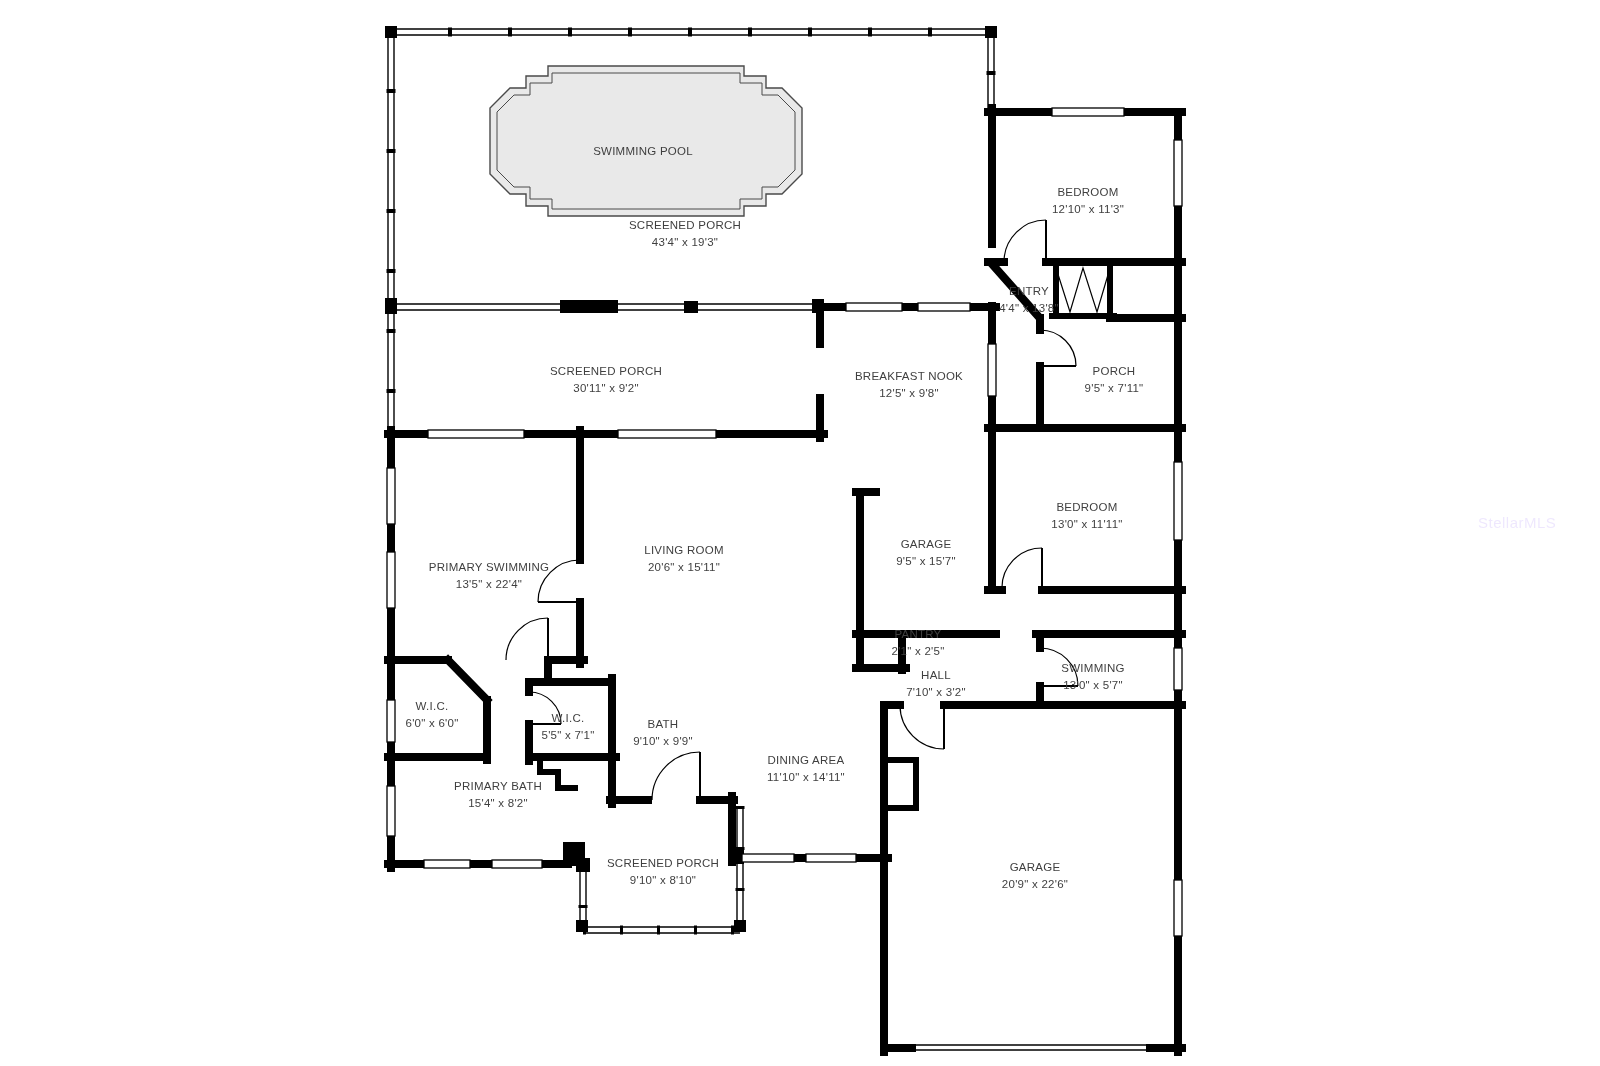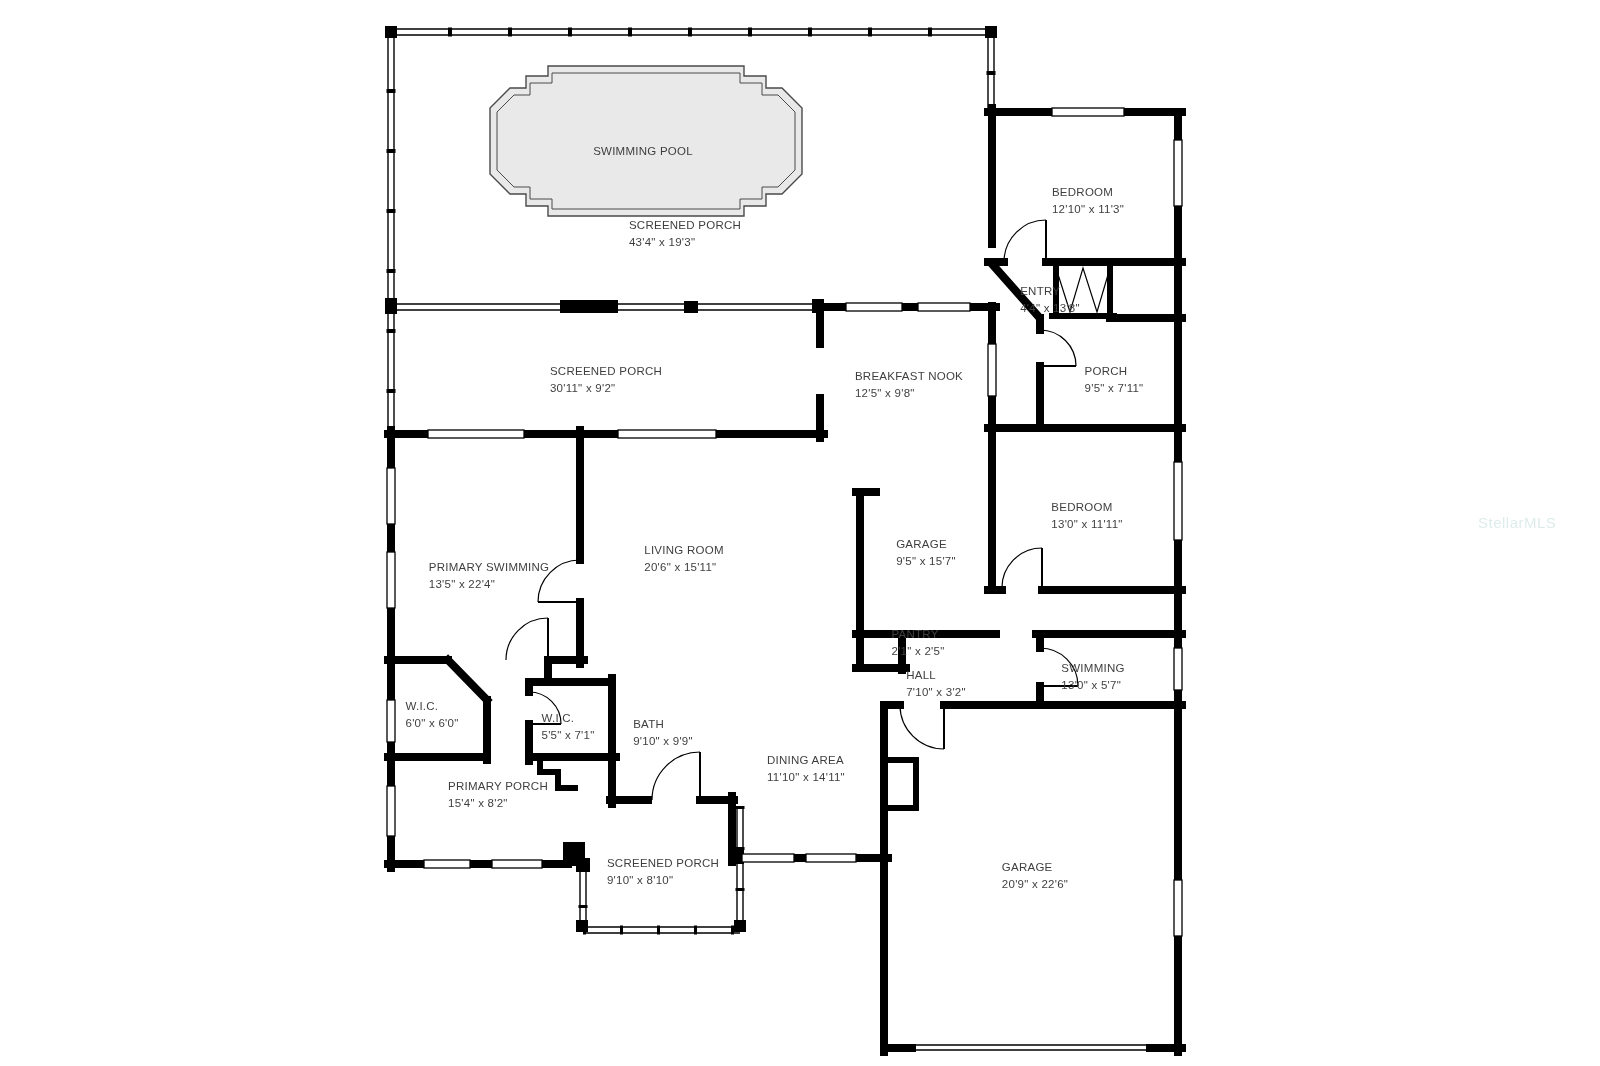--- a/index.html
+++ b/index.html
@@ -2,32 +2,32 @@
 <html><head>
 <meta charset="utf-8">
 <style>
   html,body{margin:0;padding:0;background:#ffffff;}
   body{width:1600px;height:1066px;overflow:hidden;font-family:"Liberation Sans",sans-serif;}
   .canvas{position:relative;width:1600px;height:1066px;background:#ffffff;}
   .canvas svg{position:absolute;left:0;top:0;}
   .label{
     position:absolute;
     transform:translate(-50%,-50%);
-    text-align:left;
+    text-align:center;
     font-size:11.5px;
     color:#3f3f3f;
     letter-spacing:.25px;
     white-space:nowrap;
     line-height:1.45;
   }
   .label .nm,.label .dm{display:block;}
   .watermark{
     position:absolute;
     font-size:15px;
-    color:#0f766e;
+    color:#8b5cf6;
     opacity:.14;
     letter-spacing:.5px;
   }
 </style>
 </head>
 <body>
 
 <div class="canvas">
 
   <svg width="1600" height="1066" viewBox="0 0 1600 1066">
@@ -219,21 +219,21 @@
   <div class="label" style="left:685px;top:234px">
     <span class="nm">SCREENED PORCH</span>
     <span class="dm">43'4" x 19'3"</span>
   </div>
 
   <div class="label" style="left:1088px;top:201px">
     <span class="nm">BEDROOM</span>
     <span class="dm">12'10" x 11'3"</span>
   </div>
 
-  <div class="label" style="left:1050px;top:300px">
+  <div class="label" style="left:1029px;top:300px">
     <span class="nm">ENTRY</span>
     <span class="dm">4'4" x 13'8"</span>
   </div>
 
   <div class="label" style="left:606px;top:380px">
     <span class="nm">SCREENED PORCH</span>
     <span class="dm">30'11" x 9'2"</span>
   </div>
 
   <div class="label" style="left:909px;top:385px">
@@ -295,21 +295,21 @@
     <span class="nm">BATH</span>
     <span class="dm">9'10" x 9'9"</span>
   </div>
 
   <div class="label" style="left:806px;top:769px">
     <span class="nm">DINING AREA</span>
     <span class="dm">11'10" x 14'11"</span>
   </div>
 
   <div class="label" style="left:498px;top:795px">
-    <span class="nm">PRIMARY PORCH</span>
+    <span class="nm">PRIMARY BATH</span>
     <span class="dm">15'4" x 8'2"</span>
   </div>
 
   <div class="label" style="left:663px;top:872px">
     <span class="nm">SCREENED PORCH</span>
     <span class="dm">9'10" x 8'10"</span>
   </div>
 
   <div class="label" style="left:1035px;top:876px">
     <span class="nm">GARAGE</span>

